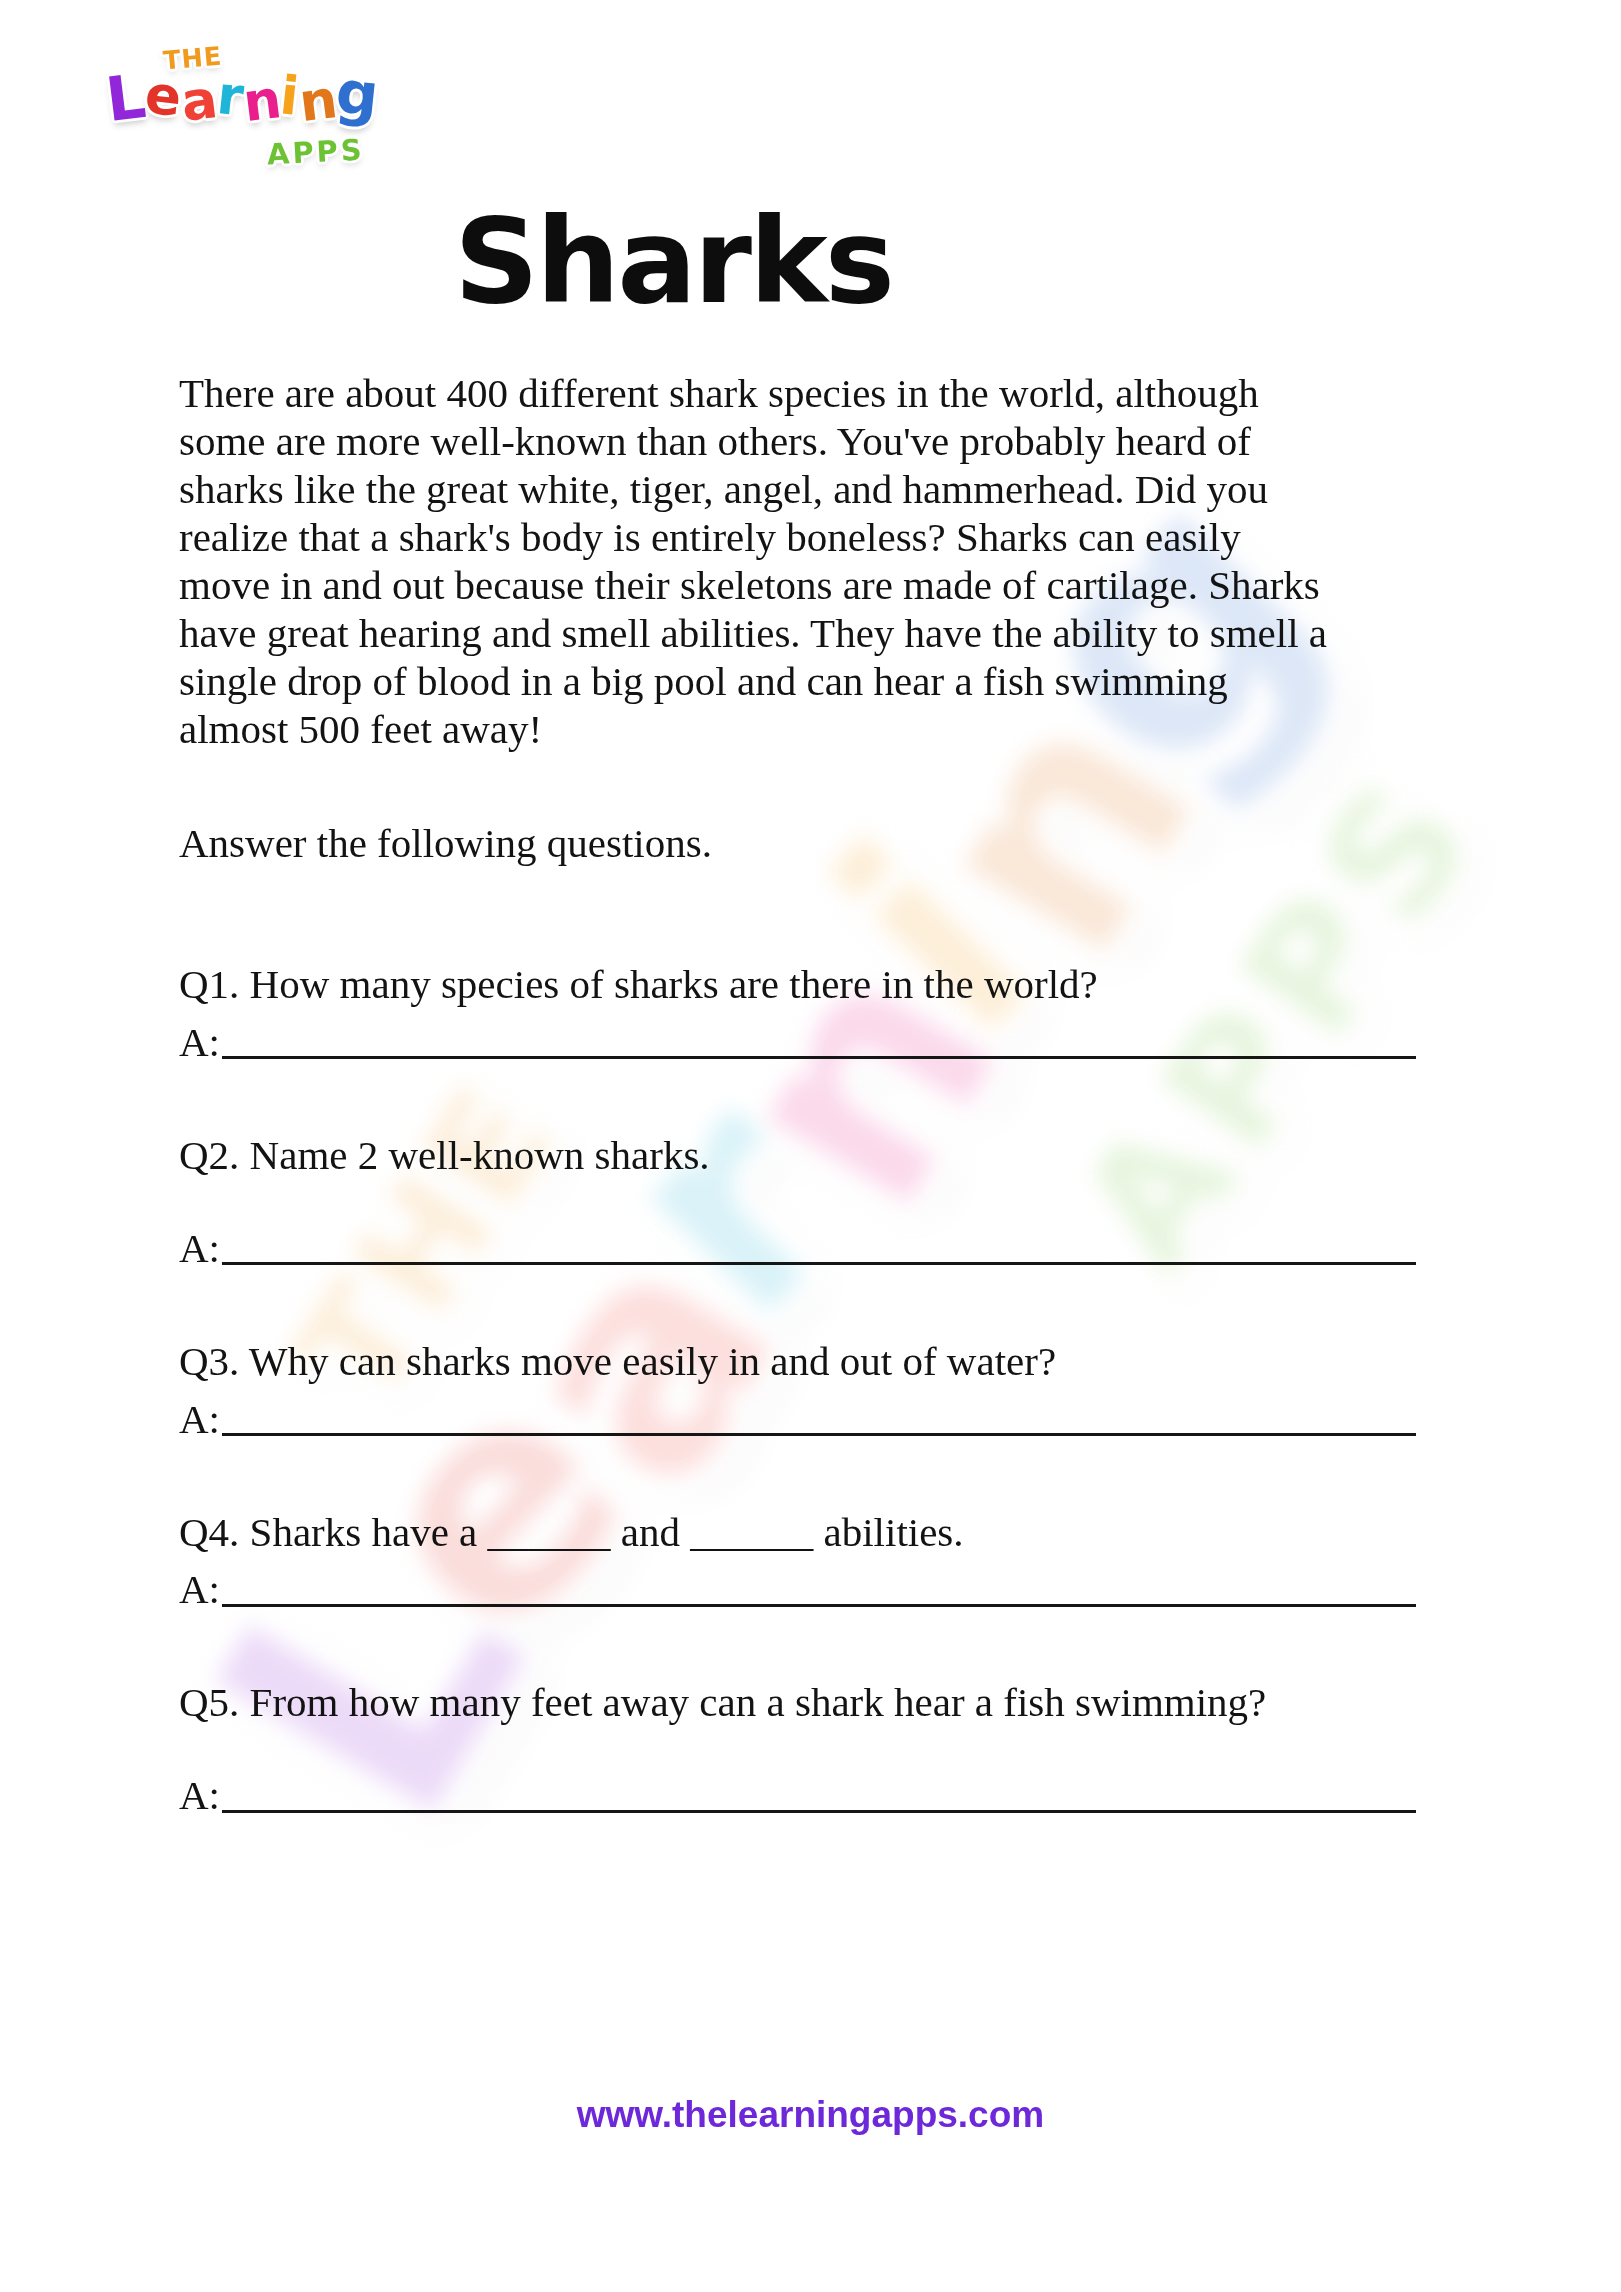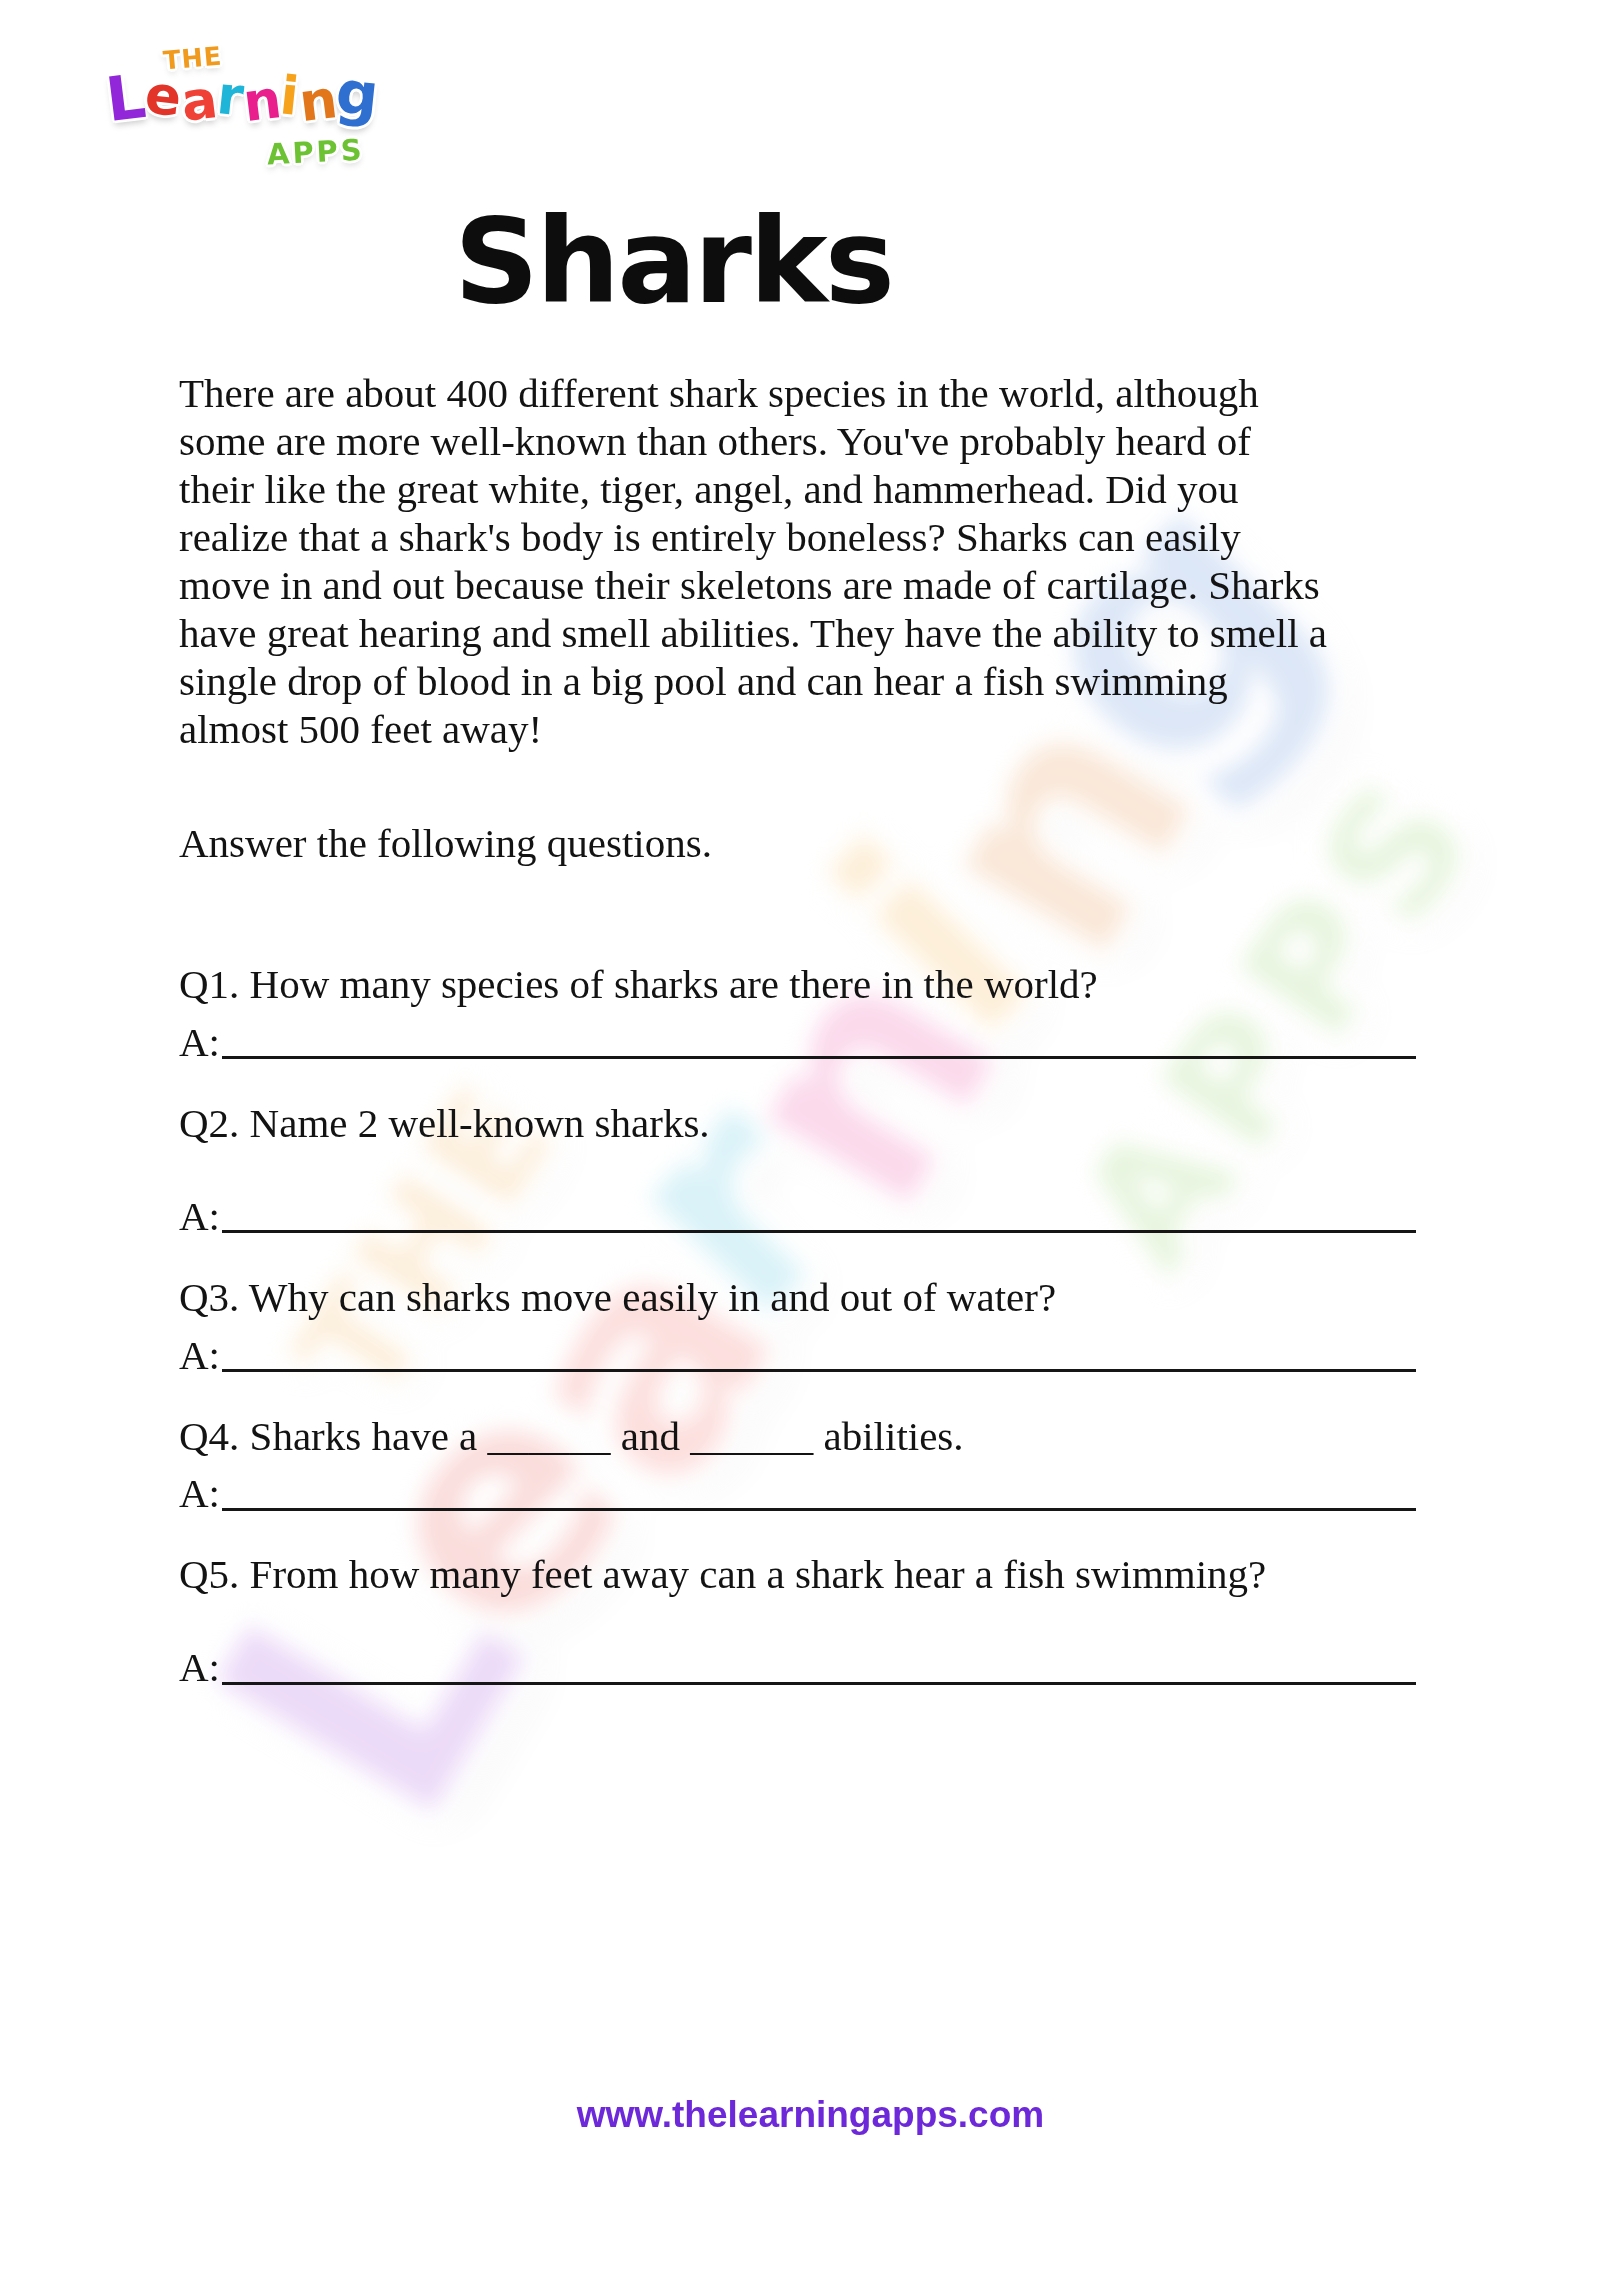--- a/index.html
+++ b/index.html
@@ -69,21 +69,21 @@
   }
   .intro{position:absolute;top:369px;left:179px;width:1304px;}
   .intro-line{
     font-size:41px;line-height:48px;white-space:nowrap;color:#131313;
   }
   .instruction{
     position:absolute;top:819px;left:179px;
     font-size:41px;line-height:48px;color:#131313;
   }
   .questions{position:absolute;top:960px;left:179px;width:1237px;}
-  .question{margin-top:33px;}
+  .question{margin-top:65px;}
   .question:first-child{margin-top:0;}
   .q-text{font-size:41px;line-height:48px;white-space:nowrap;color:#131313;}
   .answer-row{
     display:flex;align-items:flex-end;
     margin-top:9.8px;font-size:41px;line-height:48px;color:#131313;
   }
   .answer-row.spaced{margin-top:45px;}
   .a-prefix{flex:0 0 auto;}
   .a-line{
     flex:1 1 auto;height:0;
@@ -117,21 +117,21 @@
       <div class="logo-apps" style="color: rgb(108, 194, 51);">APPS</div>
     </div>
   </div>
 
   <div class="content">
     <h1 class="title">Sharks</h1>
 
     <div class="intro">
         <div class="intro-line">There are about 400 different shark species in the world, although</div>
         <div class="intro-line">some are more well-known than others. You've probably heard of</div>
-        <div class="intro-line">their like the great white, tiger, angel, and hammerhead. Did you</div>
+        <div class="intro-line">sharks like the great white, tiger, angel, and hammerhead. Did you</div>
         <div class="intro-line">realize that a shark's body is entirely boneless? Sharks can easily</div>
         <div class="intro-line">move in and out because their skeletons are made of cartilage. Sharks</div>
         <div class="intro-line">have great hearing and smell abilities. They have the ability to smell a</div>
         <div class="intro-line">single drop of blood in a big pool and can hear a fish swimming</div>
         <div class="intro-line">almost 500 feet away!</div>
       </div>
 
     <div class="instruction">Answer the following questions.</div>
 
     <div class="questions">

